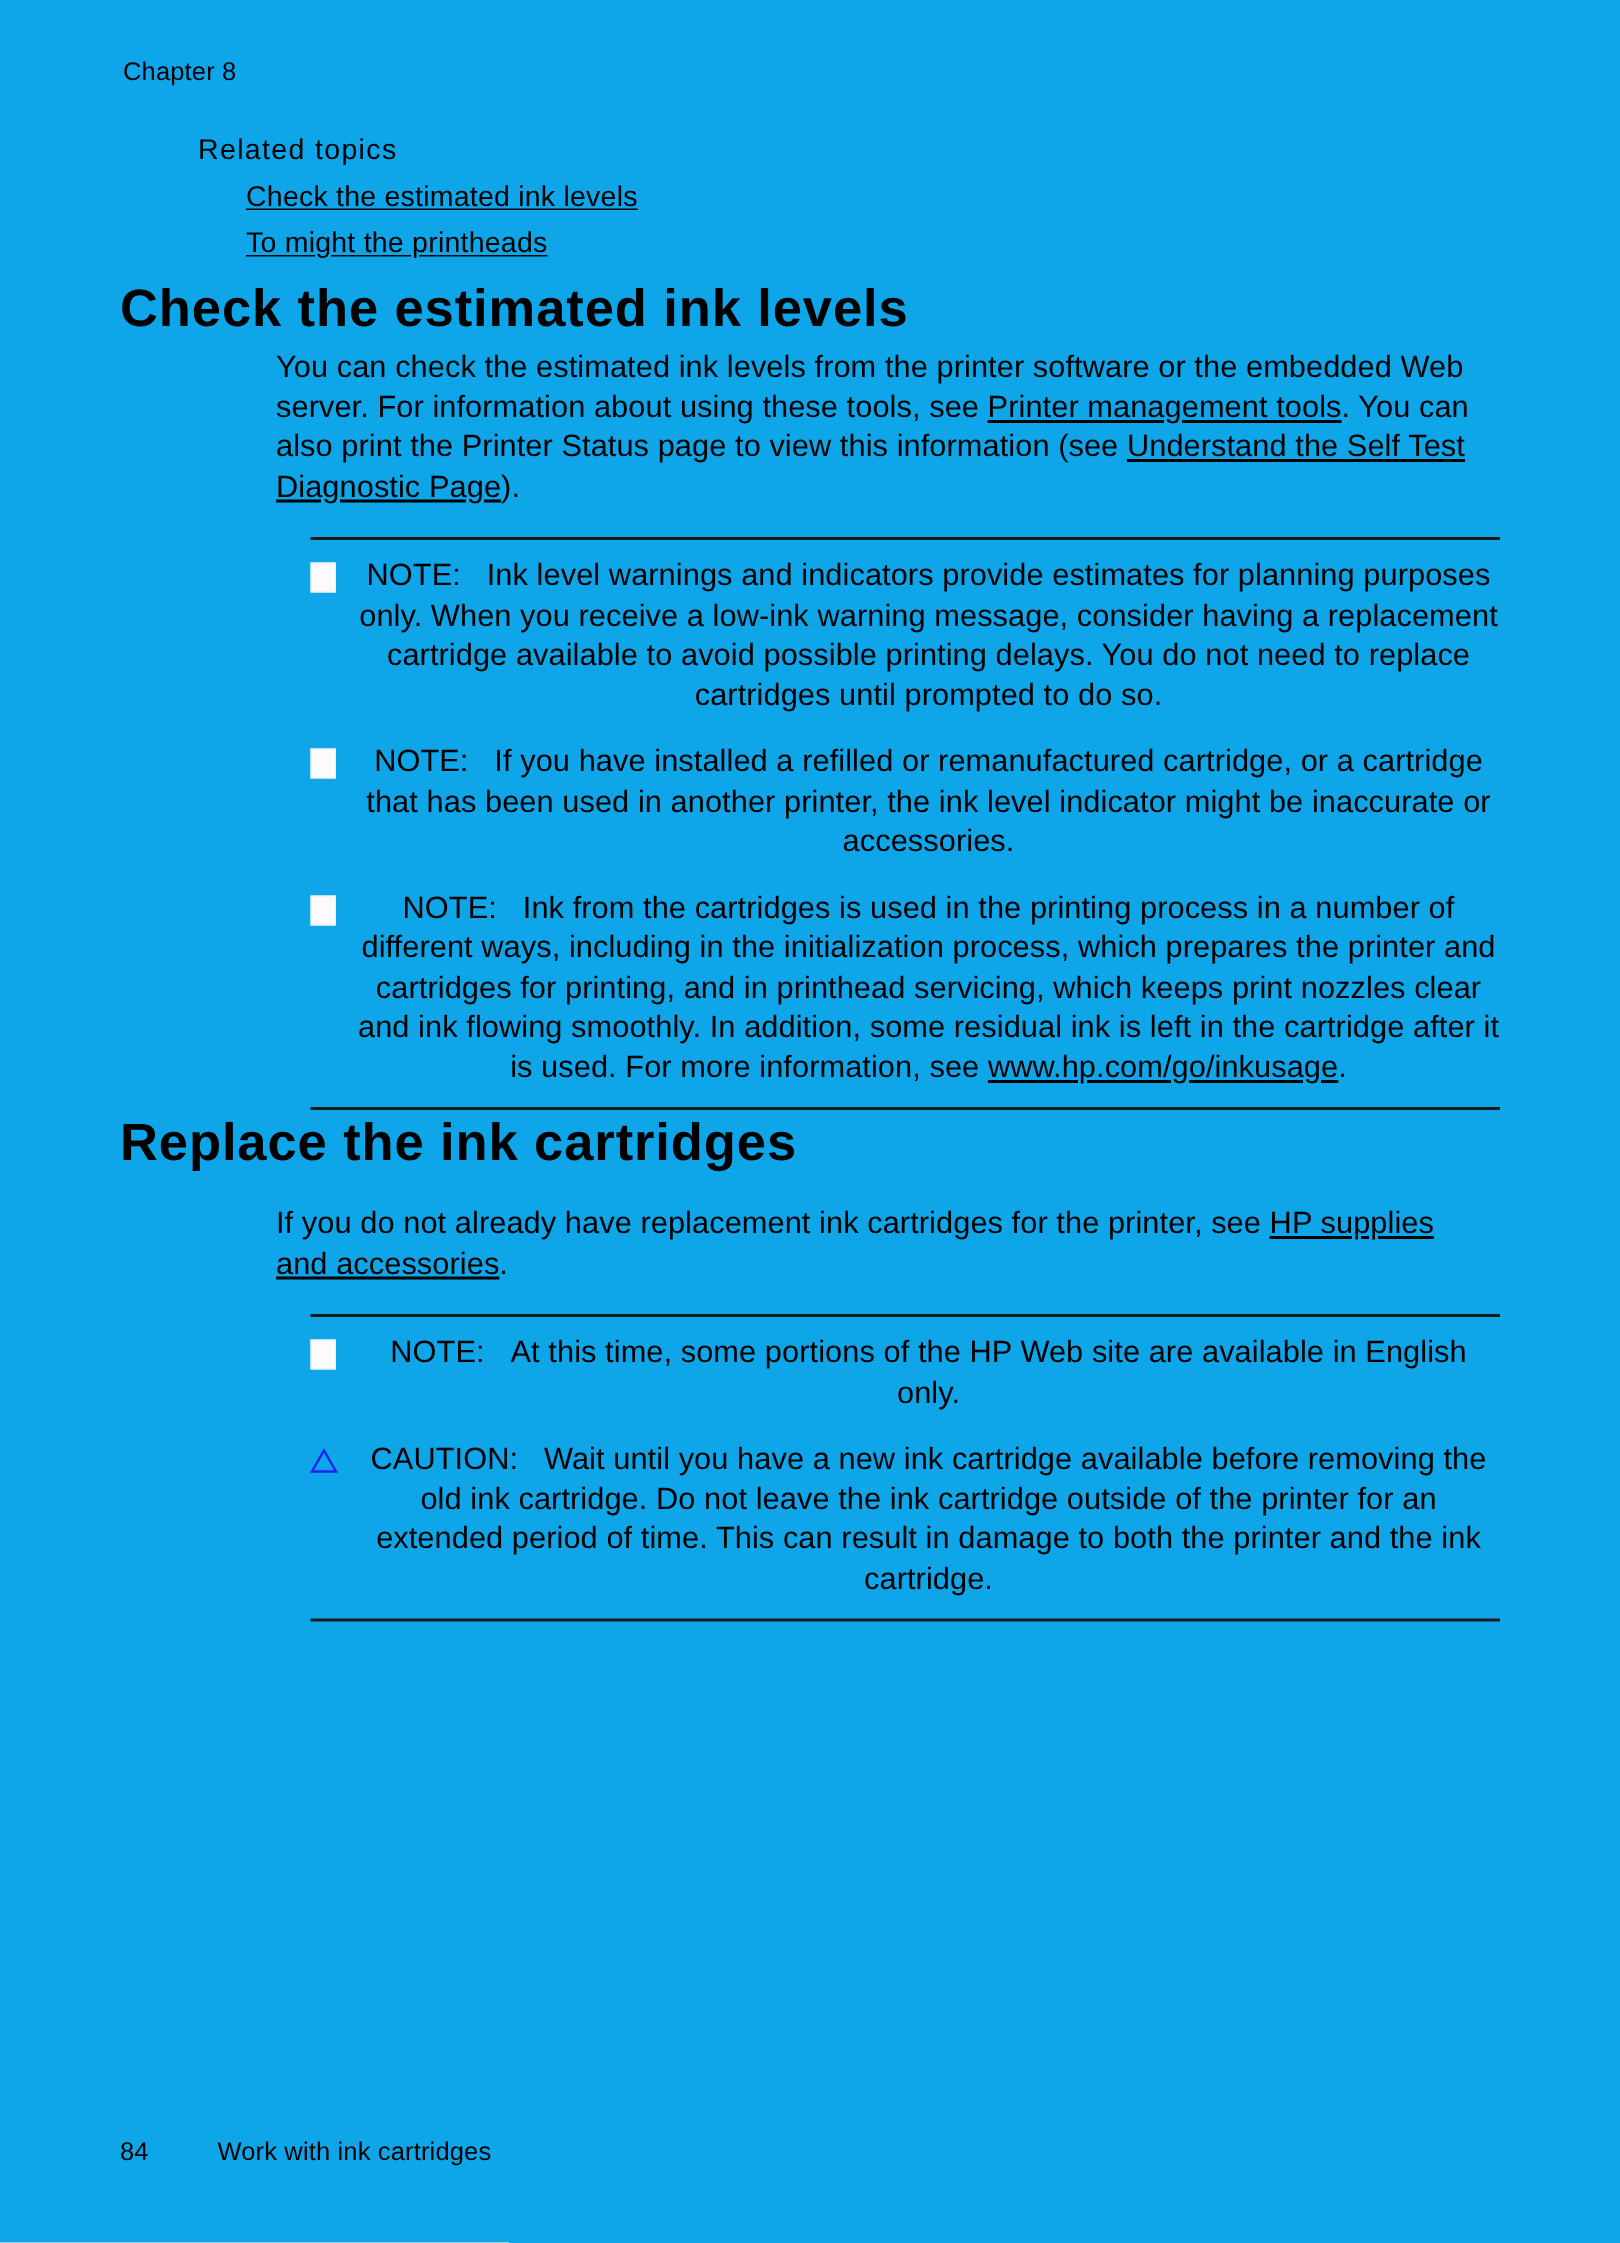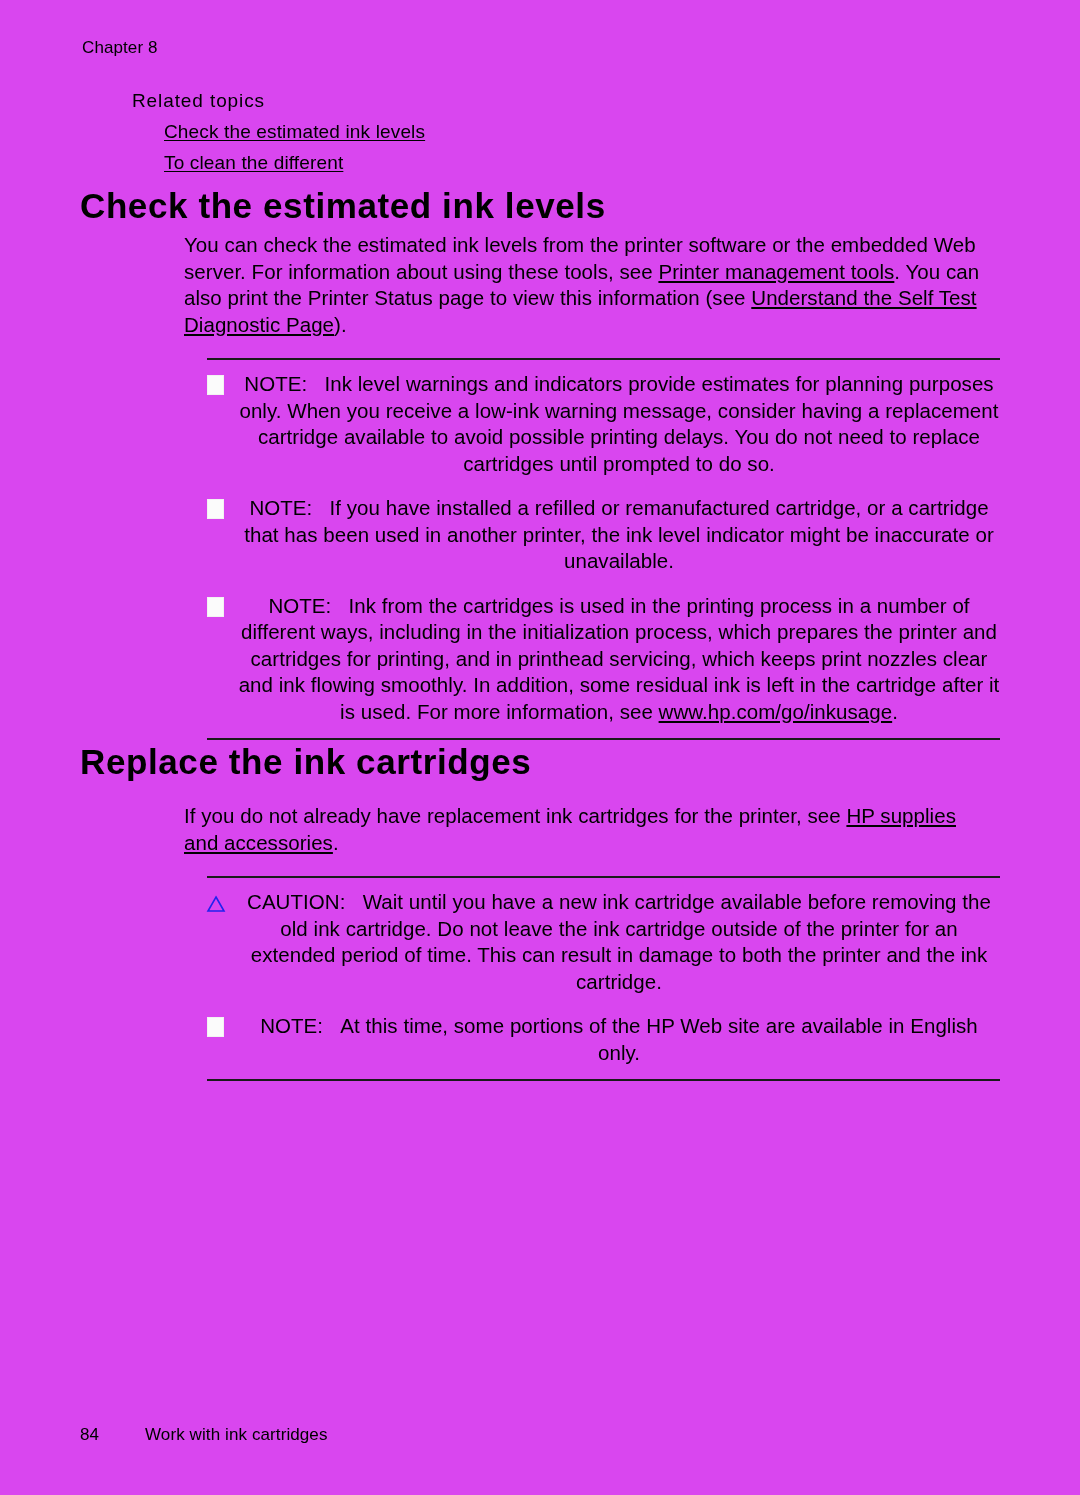--- a/index.html
+++ b/index.html
@@ -9,21 +9,21 @@
     background: #ffffff;
   }
   body {
     font-family: "Liberation Sans", sans-serif;
     color: #000000;
   }
   .page {
     position: relative;
     width: 1080px;
     height: 1495px;
-    background: #d946ef;
+    background: #0ea5e9;
     overflow: hidden;
     box-sizing: border-box;
   }
 
   
   .chapter-header {
     position: absolute;
     left: 82px;
     top: 38px;
     font-size: 17px;
@@ -157,21 +157,21 @@
 <div class="page">
 
   <div class="chapter-header">Chapter 8</div>
 
   <div class="content">
 
     <div class="related-topics">
       <div class="related-topics-title">Related topics</div>
       <div class="xref-list">
         <a class="xref" href="#">Check the estimated ink levels</a>
-        <a class="xref" href="#">To clean the different</a>
+        <a class="xref" href="#">To might the printheads</a>
       </div>
     </div>
 
     <h1 class="section-title h1-check">Check the estimated ink levels</h1>
 
     <div class="body-block">
       <p>
         <span>You can check the estimated ink levels from the printer software or the embedded Web server. For information about using these tools, see </span><a class="inline-link" href="#">Printer management tools</a><span>. You can also print the Printer Status page to view this information (see </span><a class="inline-link" href="#">Understand the Self Test Diagnostic Page</a><span>).</span>
       </p>
     </div>
@@ -181,21 +181,21 @@
       <div class="admon">
         <span class="note-icon"></span>
         <p>
           <span class="admon-label">NOTE:</span>&nbsp;&nbsp;&nbsp;<span>Ink level warnings and indicators provide estimates for planning purposes only. When you receive a low-ink warning message, consider having a replacement cartridge available to avoid possible printing delays. You do not need to replace cartridges until prompted to do so.</span>
         </p>
       </div>
 
       <div class="admon">
         <span class="note-icon"></span>
         <p>
-          <span class="admon-label">NOTE:</span>&nbsp;&nbsp;&nbsp;<span>If you have installed a refilled or remanufactured cartridge, or a cartridge that has been used in another printer, the ink level indicator might be inaccurate or unavailable.</span>
+          <span class="admon-label">NOTE:</span>&nbsp;&nbsp;&nbsp;<span>If you have installed a refilled or remanufactured cartridge, or a cartridge that has been used in another printer, the ink level indicator might be inaccurate or accessories.</span>
         </p>
       </div>
 
       <div class="admon">
         <span class="note-icon"></span>
         <p>
           <span class="admon-label">NOTE:</span>&nbsp;&nbsp;&nbsp;<span>Ink from the cartridges is used in the printing process in a number of different ways, including in the initialization process, which prepares the printer and cartridges for printing, and in printhead servicing, which keeps print nozzles clear and ink flowing smoothly. In addition, some residual ink is left in the cartridge after it is used. For more information, see </span><a class="inline-link" href="#">www.hp.com/go/inkusage</a><span>.</span>
         </p>
       </div>
 
@@ -204,39 +204,39 @@
     <h1 class="section-title h1-replace">Replace the ink cartridges</h1>
 
 
     <div class="body-block gap-after-para">
       <p>
         <span>If you do not already have replacement ink cartridges for the printer, see </span><a class="inline-link" href="#">HP supplies and accessories</a><span>.</span>
       </p>
     </div>
 
     <div class="admon-group gap-before-para">
+
+      <div class="admon">
+        <span class="note-icon"></span>
+        <p>
+          <span class="admon-label">NOTE:</span>&nbsp;&nbsp;&nbsp;<span>At this time, some portions of the HP Web site are available in English only.</span>
+        </p>
+      </div>
 
       <div class="admon">
         <span class="caution-icon">
           <svg width="20" height="18" viewBox="0 0 20 18" aria-hidden="true">
             <polygon points="10,2 18,16 2,16" fill="none" stroke="#2222ee" stroke-width="1.6"></polygon>
           </svg>
         </span>
         <p>
           <span class="admon-label">CAUTION:</span>&nbsp;&nbsp;&nbsp;<span>Wait until you have a new ink cartridge available before removing the old ink cartridge. Do not leave the ink cartridge outside of the printer for an extended period of time. This can result in damage to both the printer and the ink cartridge.</span>
         </p>
       </div>
 
-      <div class="admon">
-        <span class="note-icon"></span>
-        <p>
-          <span class="admon-label">NOTE:</span>&nbsp;&nbsp;&nbsp;<span>At this time, some portions of the HP Web site are available in English only.</span>
-        </p>
-      </div>
-
     </div>
 
   </div>
 
   <div class="footer">
     <span class="page-number">84</span><span>Work with ink cartridges</span>
   </div>
 
 </div>
 

